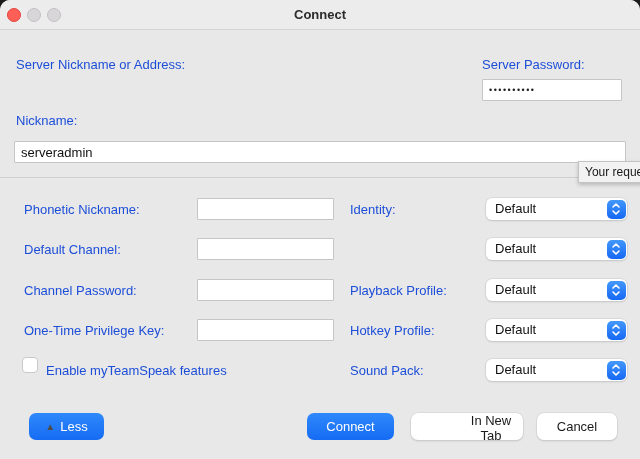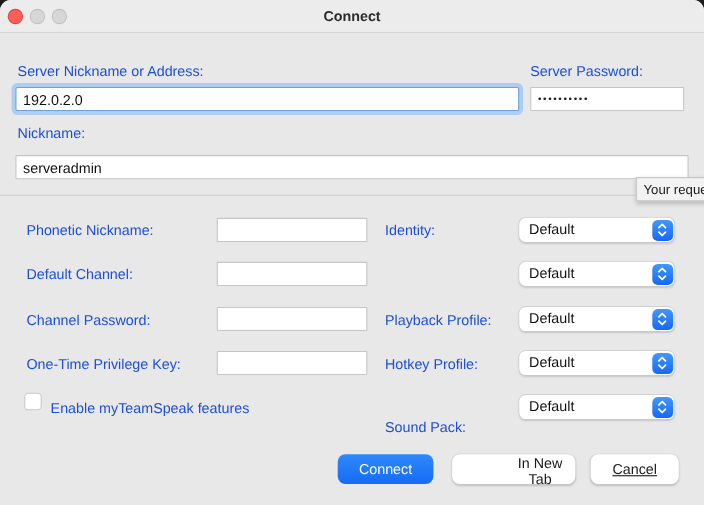--- a/index.html
+++ b/index.html
@@ -25,57 +25,56 @@
   
   #divider{position:absolute;left:0;top:177px;width:640px;height:1px;background:#d0cfd0;}
   
   #tooltip{position:absolute;left:578px;top:161px;height:20px;line-height:20px;padding:0 6px;
            background:#f2f2f2;border:1px solid #c3c3c3;box-shadow:0 2px 4px rgba(0,0,0,.2);
            font-size:12px;color:#1a1a1a;white-space:nowrap;z-index:5;}
   
   .lrow-lbl{left:24px;}
   .rrow-lbl{left:350px;}
   .lrow-inp{left:197px;width:137px;}
-  .y1l{top:202px;} .y2l{top:242px;} .y3l{top:283px;} .y4l{top:323px;} .y5l{top:363px;margin-top:18px;}
+  .y1l{top:202px;} .y2l{top:242px;} .y3l{top:283px;} .y4l{top:323px;} .y5l{top:363px;}
   .y1{top:198px;}  .y2{top:238px;}  .y3{top:279px;}  .y4{top:319px;}  .y5{top:359px;}
   
-  .popup{position:absolute;left:472px;width:141px;height:22px;background:#ffffff;border-radius:6px;
+  .popup{position:absolute;left:486px;width:141px;height:22px;background:#ffffff;border-radius:6px;
          box-shadow:0 0 0 0.5px #c9c9c9,0 1px 2px rgba(0,0,0,.15);cursor:default;}
   .popup .ptext{position:absolute;left:9px;top:0;height:22px;line-height:22px;font-size:13px;color:#111;}
   .popup .pbtn{position:absolute;right:1.5px;top:1.5px;width:19px;height:19px;border-radius:5px;
          background:linear-gradient(#4398fd,#1668f2);display:flex;align-items:center;justify-content:center;}
   
   #cb{position:absolute;left:22px;top:357px;width:16px;height:16px;background:#fff;border:1px solid #c9c9c9;
       border-radius:4px;box-sizing:border-box;}
   #cb-label{left:46px;top:363px;}
   
   .btn{position:absolute;top:413px;height:27px;border:none;border-radius:7px;font-size:13px;
        font-family:"Liberation Sans","DejaVu Sans",sans-serif;cursor:default;padding:0;}
   .btn.blue{background:linear-gradient(#2f88fb,#156cf4);color:#ffffff;}
   .btn.white{background:#ffffff;color:#1a1a1a;box-shadow:0 0 0 0.5px #cfcfcf,0 1px 2px rgba(0,0,0,.18);}
   #btn-less{left:29px;width:75px;}
   #btn-less .tri{color:#4c4c4c;font-size:10px;margin-right:5px;position:relative;top:-1px;}
   #btn-connect{left:307px;width:87px;}
   #btn-newtab{left:411px;width:112px;padding-left:48px;}
-  #btn-cancel{left:537px;width:80px;text-decoration:underline;}
+  #btn-cancel{left:537px;width:80px;}
 </style>
 </head>
 <body>
 
 <div id="window">
 
   <div id="titlebar">
     <div class="tl" id="tl-close"></div>
     <div class="tl" id="tl-min"></div>
     <div class="tl" id="tl-zoom"></div>
     <div id="title">Connect</div>
   </div>
 
   <div class="lbl" style="left:16px;top:57px;">Server Nickname or Address:</div>
-  <input class="ti focused" style="left: 14px; top: 79px; width: 458px;" type="text" value="192.0.2.0">
 
   <div class="lbl" style="left:482px;top:57px;">Server Password:</div>
   <input class="ti pw" style="left: 482px; top: 79px; width: 140px;" type="text" value="••••••••••">
 
   <div class="lbl" style="left:16px;top:113px;">Nickname:</div>
   <input class="ti" style="left: 14px; top: 141px; width: 612px;" type="text" value="serveradmin">
 
   <div id="divider"></div>
 
   <div id="tooltip">Your reque</div>
@@ -142,18 +141,19 @@
   <div class="popup y5">
     <span class="ptext">Default</span>
     <span class="pbtn">
       <svg width="12" height="14" viewBox="0 0 12 14">
           <path d="M3 5 L6 2 L9 5" stroke="#fff" stroke-width="1.6" fill="none" stroke-linecap="round" stroke-linejoin="round"></path>
           <path d="M3 9 L6 12 L9 9" stroke="#fff" stroke-width="1.6" fill="none" stroke-linecap="round" stroke-linejoin="round"></path>
         </svg>
     </span>
   </div>
 
+  <button class="btn blue" id="btn-less"><span class="tri">▲</span><span>Less</span></button>
 
   <button class="btn blue" id="btn-connect">Connect</button>
   <button class="btn white" id="btn-newtab">In New Tab</button>
   <button class="btn white" id="btn-cancel">Cancel</button>
 
 </div>
 
 </body></html>

